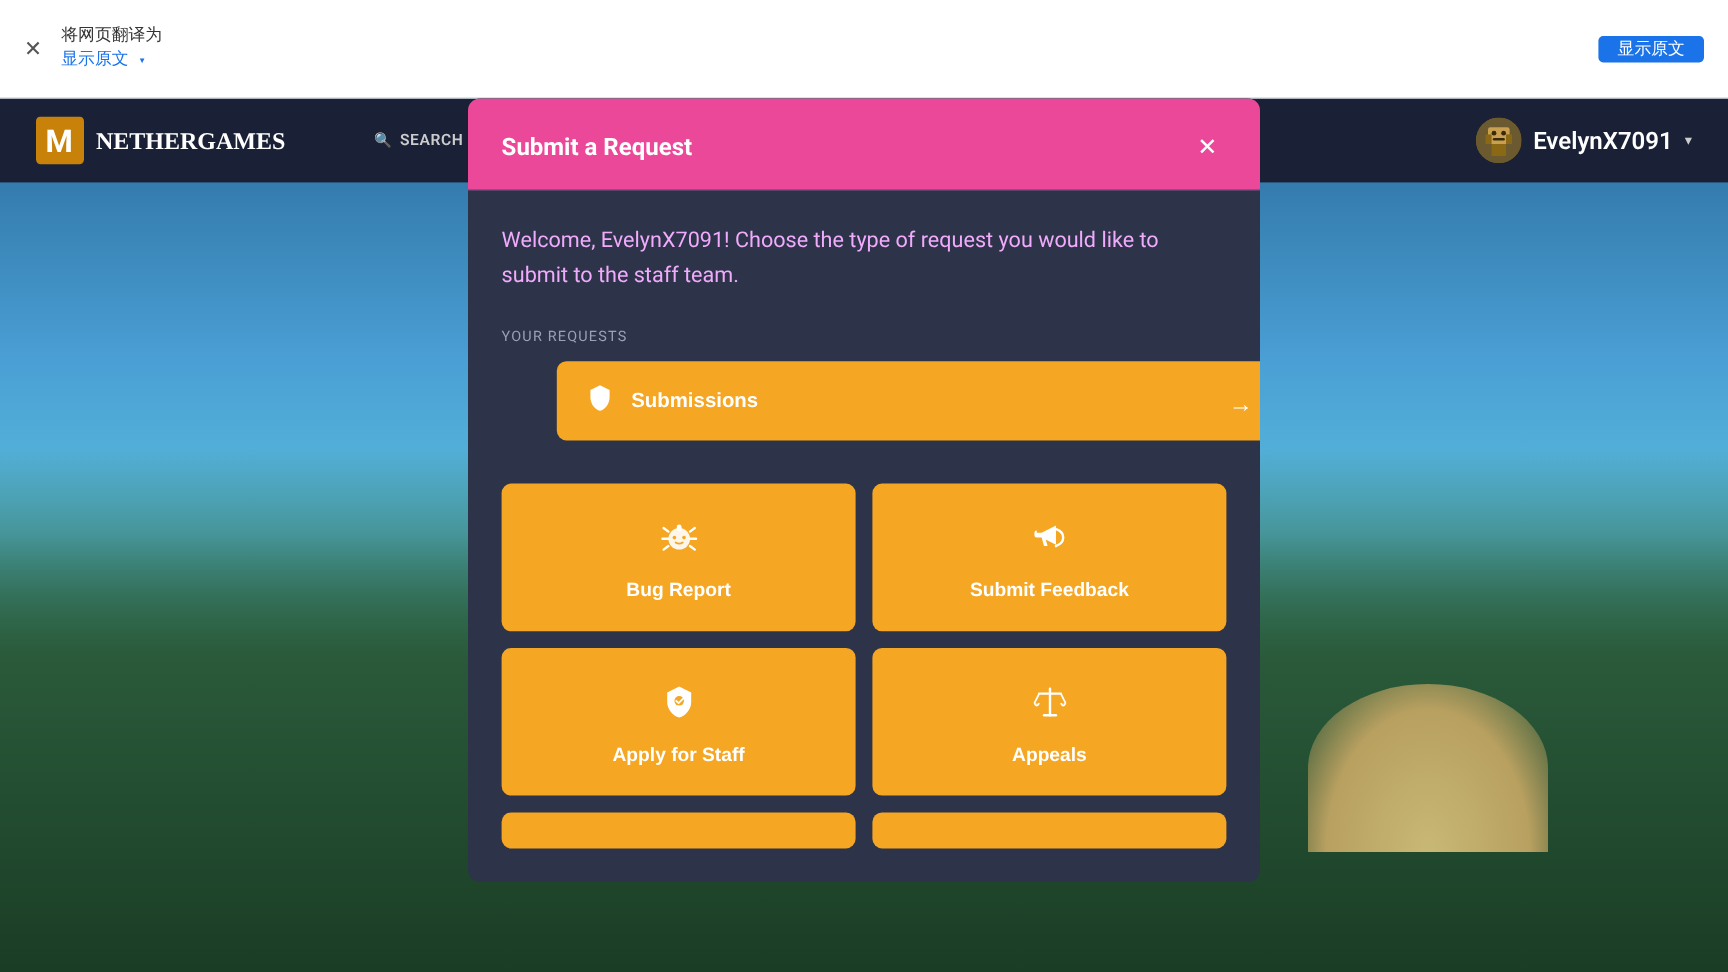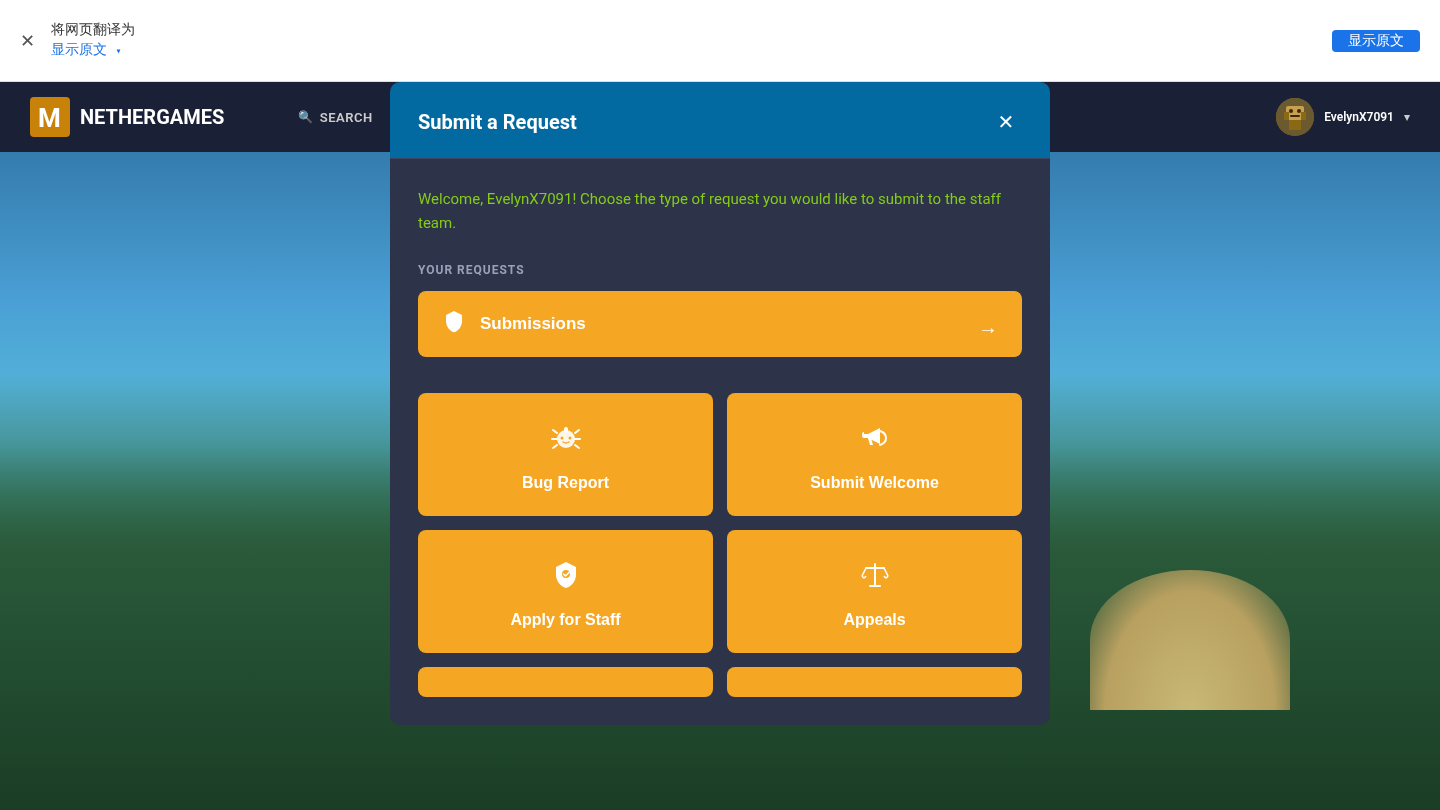--- a/index.html
+++ b/index.html
@@ -104,20 +104,21 @@
       width: 40px;
       height: 40px;
     }
     .logo-text {
       font-size: 20px;
       font-weight: 400;
       color: white;
     }
     .logo-text span {
       font-weight: 700;
+      font-family: Liberation Serif, serif;
     }
     .navbar-nav {
       display: flex;
       align-items: center;
       gap: 8px;
       flex: 1;
     }
     .nav-item {
       color: #ccc;
       font-size: 13px;
@@ -151,21 +152,21 @@
     .user-avatar-inner {
       width: 100%;
       height: 100%;
       background: linear-gradient(135deg, #8b6914 40%, #5a4510 100%);
       display: flex;
       align-items: center;
       justify-content: center;
     }
     .user-name {
       color: white;
-      font-size: 12px;
+      font-size: 20px;
       font-weight: 600;
     }
     .user-chevron {
       color: #ccc;
       font-size: 12px;
     }
 
     
     .modal {
       position: absolute;
@@ -173,21 +174,21 @@
       left: 50%;
       transform: translateX(-50%);
       width: 660px;
       background: #2d3348;
       border-radius: 10px;
       padding: 0;
       z-index: 25;
       overflow: hidden;
     }
     .modal-header {
-      background: #0369a1;
+      background: #ec4899;
       padding: 24px 28px 20px 28px;
       display: flex;
       align-items: center;
       justify-content: space-between;
       border-bottom: 1px solid #3d4460;
     }
     .modal-title {
       font-size: 20px;
       font-weight: 700;
       color: white;
@@ -202,44 +203,45 @@
       align-items: center;
       justify-content: center;
       color: white;
       font-size: 20px;
       border-radius: 4px;
     }
     .modal-body {
       padding: 28px;
     }
     .modal-welcome {
-      font-size: 15px;
-      color: #84cc16;
+      font-size: 18px;
+      color: #f0abfc;
       line-height: 1.6;
       margin-bottom: 28px;
     }
     .section-label {
       font-size: 12px;
-      font-weight: 700;
+      font-weight: 400;
       color: #9aa0b8;
       letter-spacing: 1px;
       text-transform: uppercase;
       margin-bottom: 14px;
     }
     .submissions-btn {
       width: 100%;
       background: #f5a623;
       border: none;
       border-radius: 8px;
       padding: 18px 24px;
       display: flex;
       align-items: flex-end;
       justify-content: space-between;
       cursor: pointer;
       margin-bottom: 28px;
+      margin-left: 46px;
     }
     .submissions-left {
       display: flex;
       align-items: center;
       gap: 14px;
     }
     .submissions-icon {
       color: white;
       font-size: 22px;
     }
@@ -408,21 +410,21 @@
         </button>
 
         <button class="request-card">
           <span class="request-card-icon">
             <svg width="34" height="34" viewBox="0 0 34 34" fill="none">
               <path d="M6 13h4l12-6v16L10 17H6a2 2 0 01-2-2v-2a2 2 0 012-2z" fill="white"></path>
               <path d="M10 17l2 7h3l-2-7" fill="white"></path>
               <path d="M22 10 Q28 12 28 17 Q28 22 22 24" stroke="white" stroke-width="2" fill="none" stroke-linecap="round"></path>
             </svg>
           </span>
-          <span class="request-card-label">Submit Welcome</span>
+          <span class="request-card-label">Submit Feedback</span>
         </button>
 
         <button class="request-card">
           <span class="request-card-icon">
             <svg width="34" height="34" viewBox="0 0 34 34" fill="none">
               <path d="M17 4L7 9v8c0 6 4.5 11.5 10 13 5.5-1.5 10-7 10-13V9L17 4z" fill="white"></path>
               <circle cx="17" cy="16" r="4" fill="#f5a623"></circle>
               <path d="M14.5 16l2 2 4-4" stroke="white" stroke-width="1.5" fill="none" stroke-linecap="round" stroke-linejoin="round"></path>
             </svg>
           </span>

